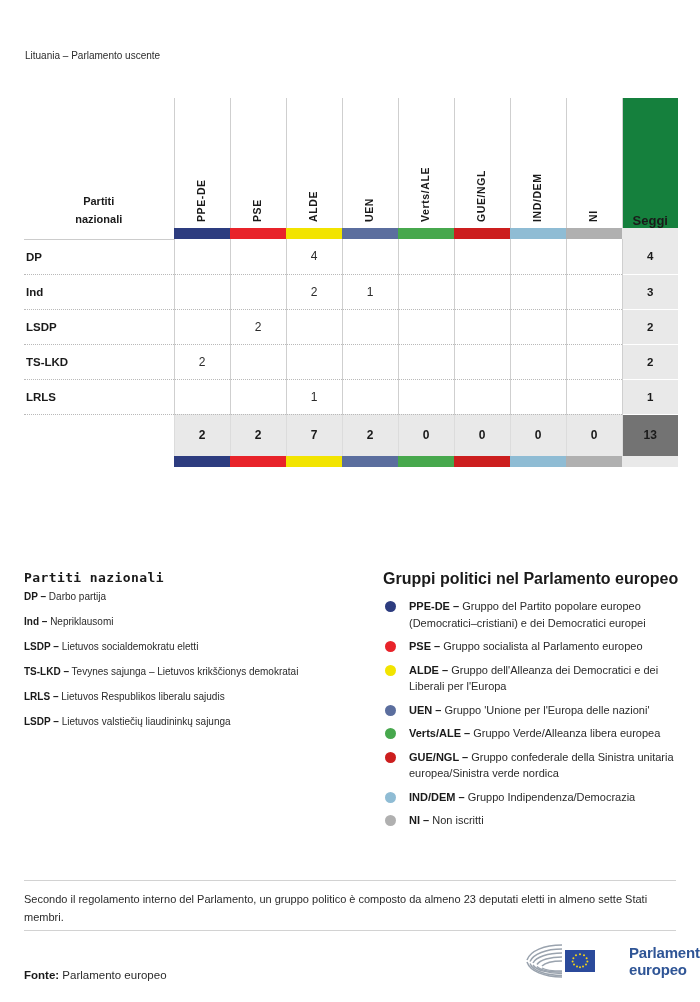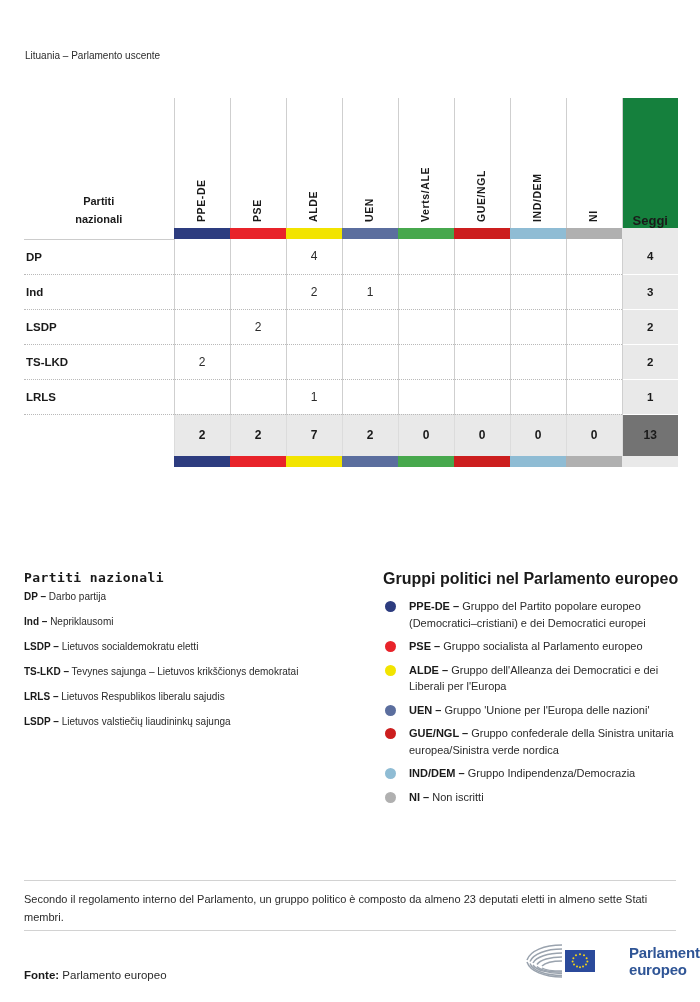--- a/index.html
+++ b/index.html
@@ -355,20 +355,21 @@
       </div>
   </div>
 
   <div class="legend-right">
     <div class="leg-title-r">Gruppi politici nel Parlamento europeo</div>
     <div id="legR">
         <div class="leg-item-r"><span class="dot" style="background:#2d3c7f"></span><b>PPE-DE –</b> <span>Gruppo del Partito popolare europeo (Democratici–cristiani) e dei Democratici europei</span></div>
         <div class="leg-item-r"><span class="dot" style="background:#e8232a"></span><b>PSE –</b> <span>Gruppo socialista al Parlamento europeo</span></div>
         <div class="leg-item-r"><span class="dot" style="background:#f2e400"></span><b>ALDE –</b> <span>Gruppo dell'Alleanza dei Democratici e dei Liberali per l'Europa</span></div>
         <div class="leg-item-r"><span class="dot" style="background:#5b6e9e"></span><b>UEN –</b> <span>Gruppo 'Unione per l'Europa delle nazioni'</span></div>
+        <div class="leg-item-r"><span class="dot" style="background:#47a84d"></span><b>Verts/ALE –</b> <span>Gruppo Verde/Alleanza libera europea</span></div>
         <div class="leg-item-r"><span class="dot" style="background:#cc1e1e"></span><b>GUE/NGL –</b> <span>Gruppo confederale della Sinistra unitaria europea/Sinistra verde nordica</span></div>
         <div class="leg-item-r"><span class="dot" style="background:#8fbcd4"></span><b>IND/DEM –</b> <span>Gruppo Indipendenza/Democrazia</span></div>
         <div class="leg-item-r"><span class="dot" style="background:#b0b0b0"></span><b>NI –</b> <span>Non iscritti</span></div>
       </div>
   </div>
 
   <div class="rule rule-1"></div>
   <div class="note">Secondo il regolamento interno del Parlamento, un gruppo politico è composto da almeno 23 deputati eletti in almeno sette Stati membri.</div>
   <div class="rule rule-2"></div>
 

